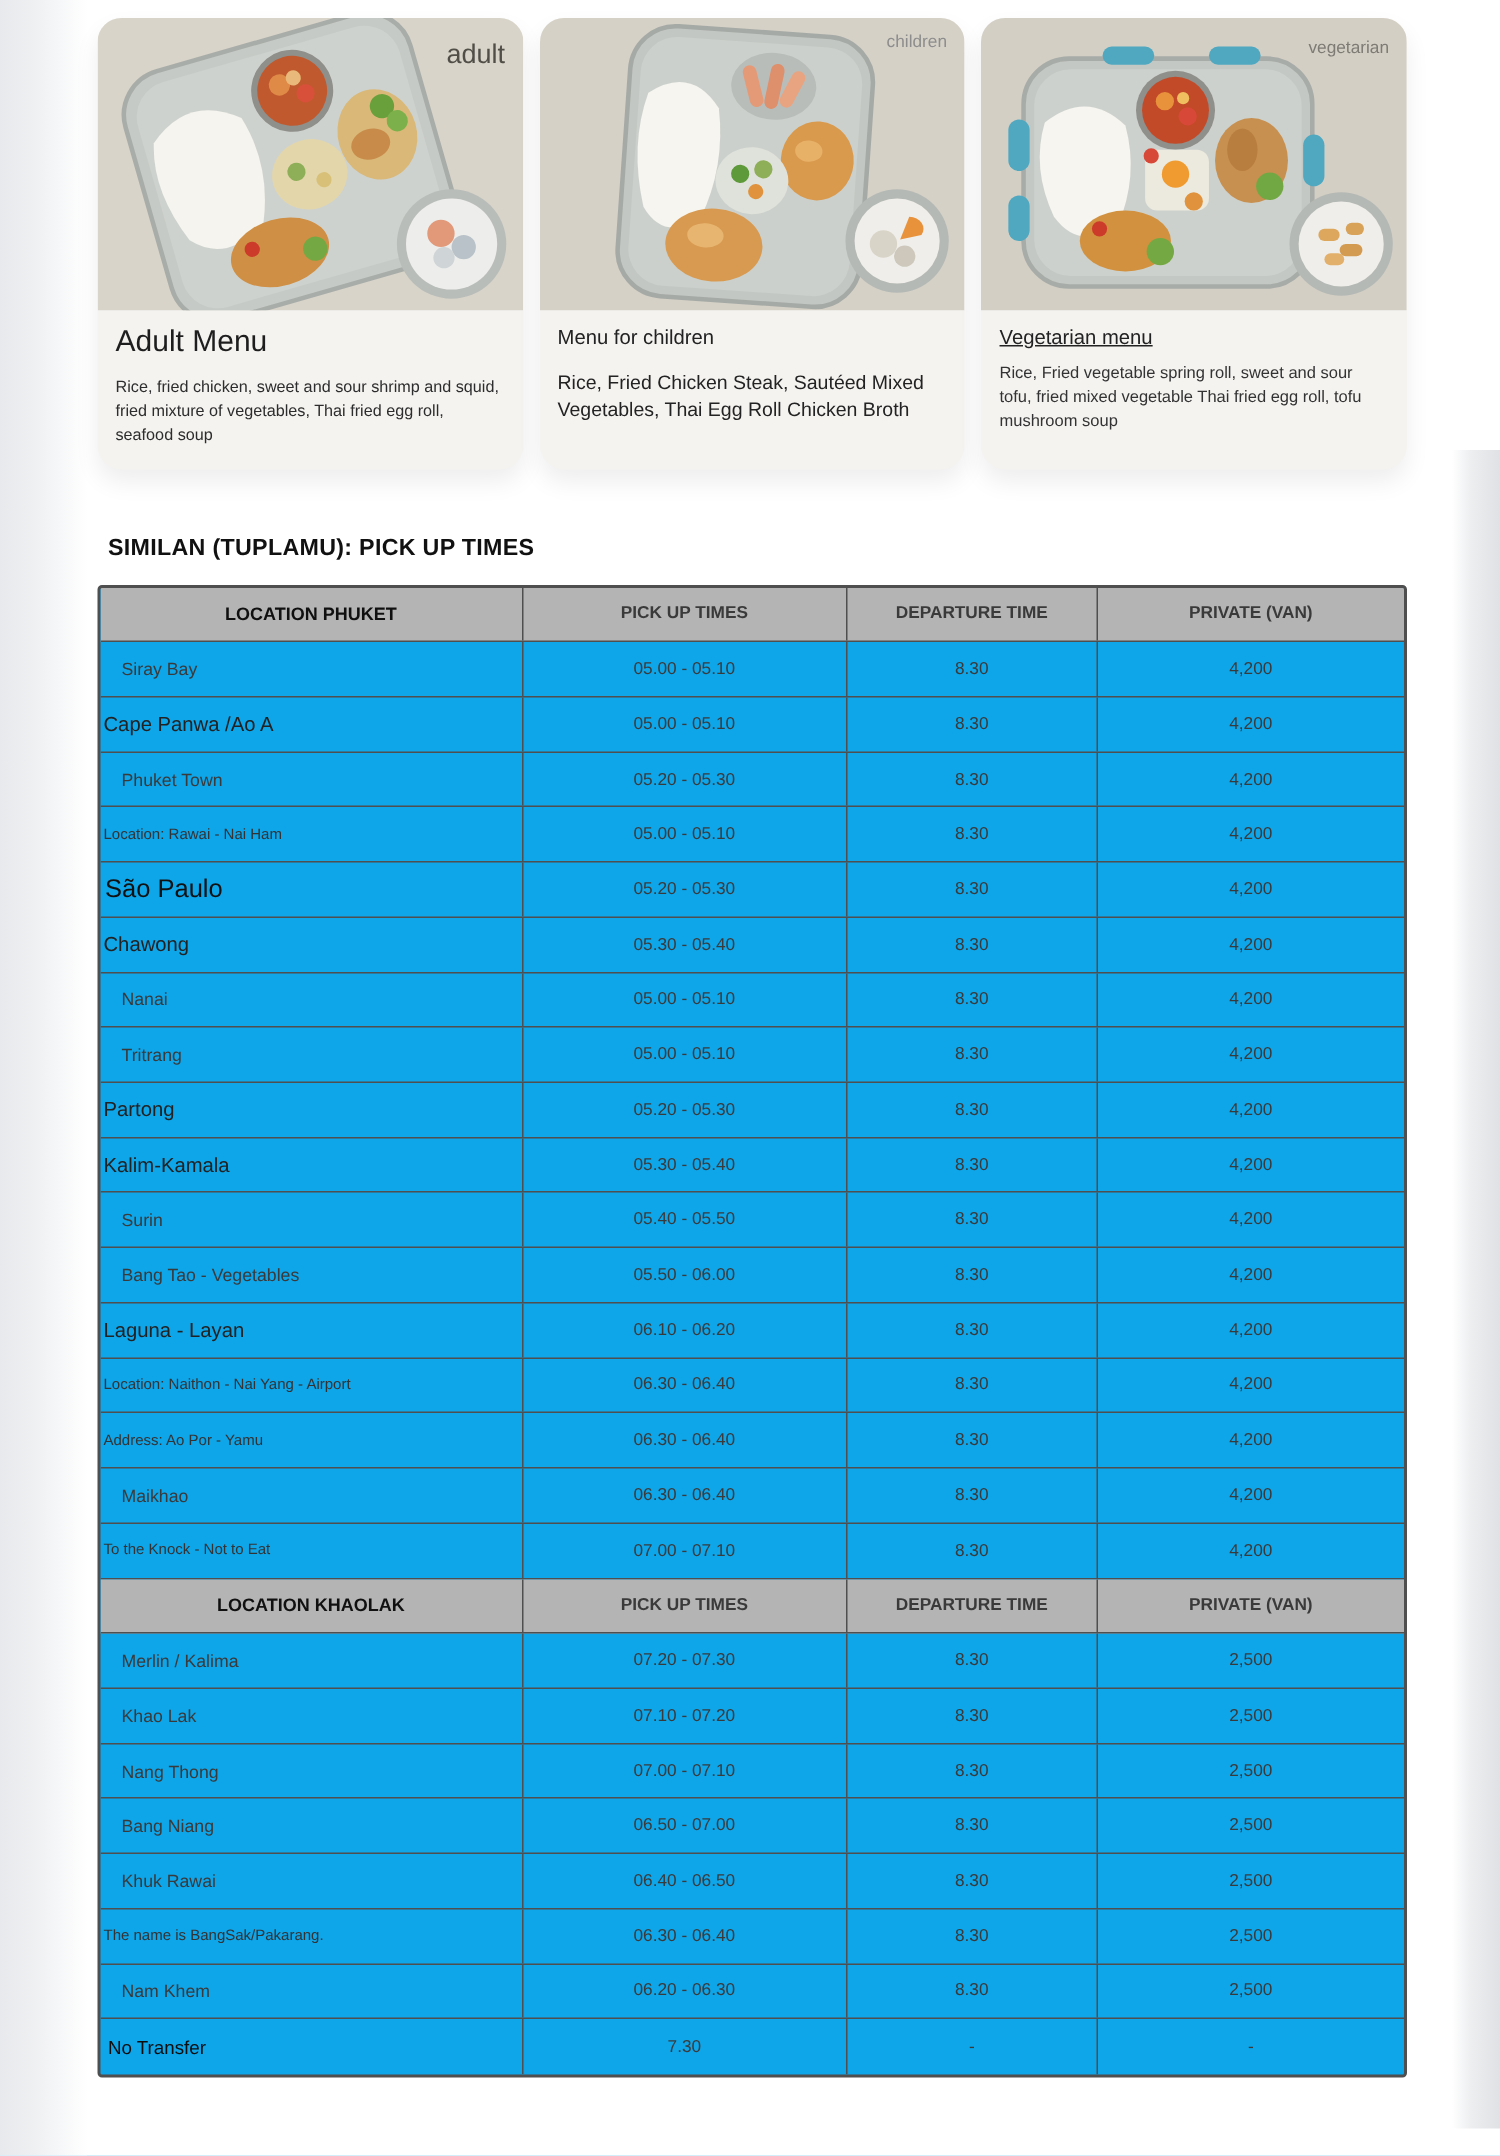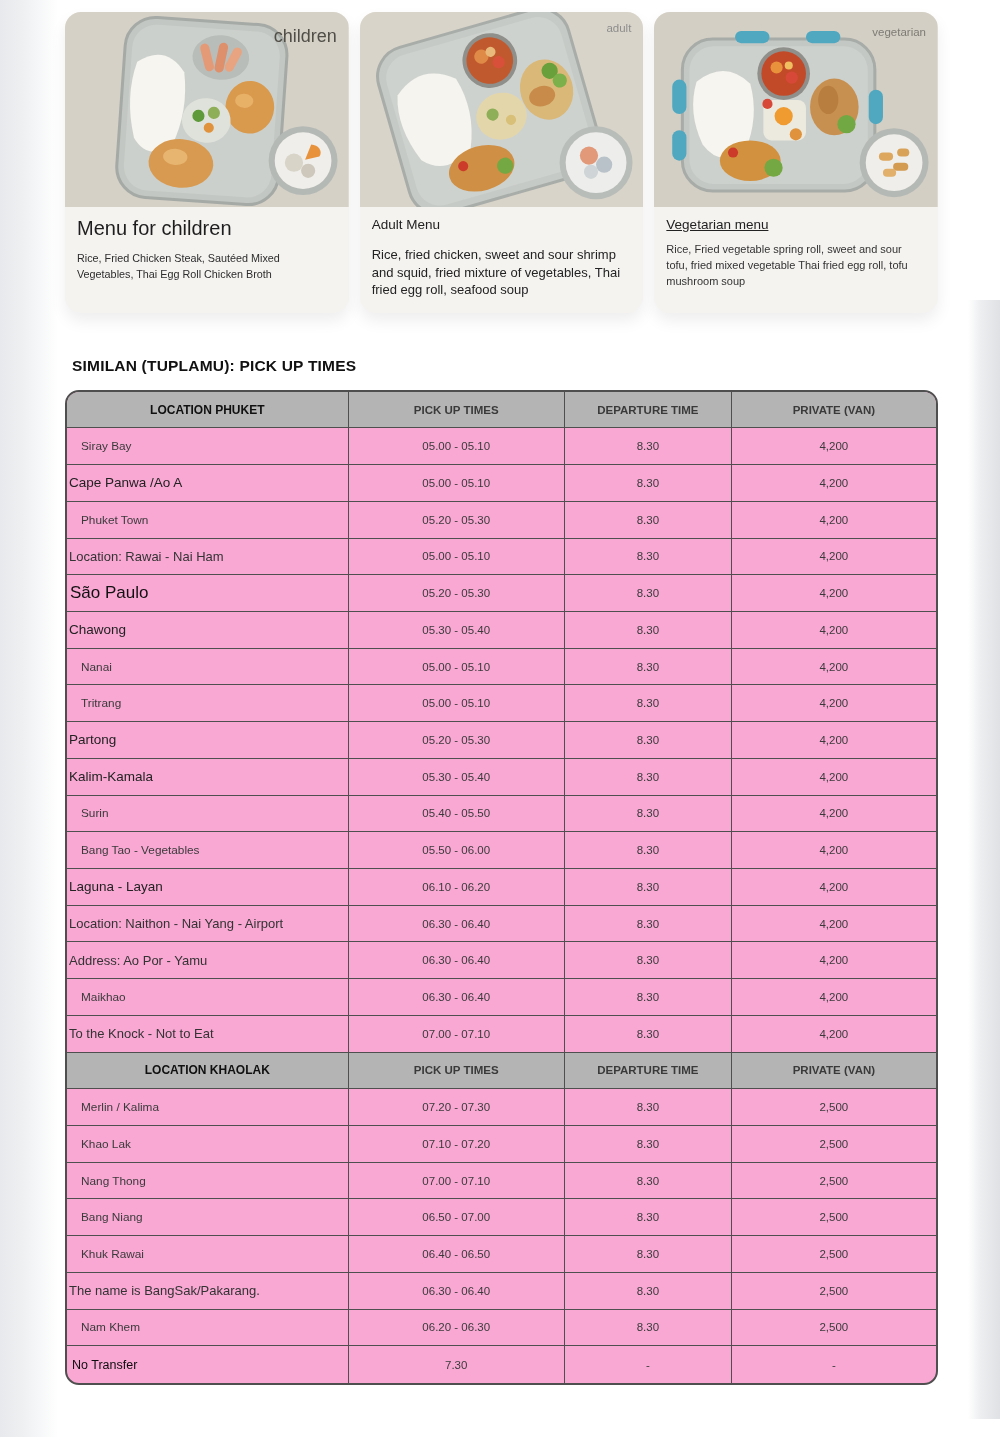--- a/index.html
+++ b/index.html
@@ -27,81 +27,46 @@
   .card-body { padding:10px 14px 14px 12px; }
   .menu-card:nth-child(1) .card-title { font-size:20px; font-weight:500; color:#1e1e1e; margin-bottom:10px; }
   .menu-card:nth-child(2) .card-title { font-size:13.5px; color:#222; margin-bottom:14px; }
   .menu-card:nth-child(3) .card-title { font-size:13.5px; color:#222; margin-bottom:10px;text-decoration:underline; }
   .menu-card:nth-child(1) .card-desc { font-size:10.8px; color:#2d2d2d; line-height:1.5; }
   .menu-card:nth-child(2) .card-desc { font-size:13px; color:#232323; line-height:1.35; }
   .menu-card:nth-child(3) .card-desc { font-size:11px; color:#333; line-height:1.45; }
 
   
   .table-title { margin:44px 0 15px 7px; font-size:15.5px; font-weight:bold; color:#111; letter-spacing:.2px; }
-  .pickup-table { border:2px solid #4f4f4f; border-radius:14px; overflow:hidden; background:#f9a8d4; }
+  .pickup-table { border:2px solid #4f4f4f; border-radius:3px; overflow:hidden; background:#0ea5e9; }
   .t-row { display:grid; grid-template-columns:32.4% 24.9% 19.2% 23.5%; height:36.72px; }
   .t-row:not(:last-child) { border-bottom:1.6px solid #4f4f4f; }
   .t-cell { display:flex; align-items:center; justify-content:center; overflow:hidden; }
   .t-cell:not(:last-child) { border-right:1.6px solid #4f4f4f; }
   .t-cell.c0 { justify-content:flex-start; }
   .t-head { background:#b4b4b4; }
   .t-head .t-cell { justify-content:center; font-weight:bold; font-size:12px; color:#101010; }
   .t-cell.c1, .t-cell.c2 { font-size:11.5px; color:#3a3a3a; }
   .t-cell.c3 { font-size:11.5px; color:#3a3a3a; }
   .v-normal .c0 { font-size:11.8px; color:#3a3a3a; padding-left:14px; }
   .v-medium .c0 { font-size:13.5px; color:#222; padding-left:2px; }
   .v-large  .c0 { font-size:17px;   color:#111; padding-left:3px; }
-  .v-small  .c0 { font-size:13px;  color:#333; padding-left:2px; }
+  .v-small  .c0 { font-size:10px;  color:#333; padding-left:2px; }
   .v-bold   .c0 { font-size:12.5px; color:#0d0d0d; font-weight:normal; padding-left:5px; }
 </style>
 </head>
 <body>
 
 <div class="page">
   <div class="edge-left"></div>
   <div class="edge-right"></div>
 
   <div class="content">
 
     <div class="cards">
-
-      <div class="menu-card">
-        <span class="card-photo">
-          <svg viewBox="0 0 280 195" preserveAspectRatio="xMidYMid slice">
-            <rect width="280" height="195" fill="#d5d1c7"></rect>
-            <g transform="rotate(4 135 100)">
-              <rect x="55" y="10" width="160" height="178" rx="30" fill="#c3c7c3" stroke="#a6aaa6" stroke-width="3"></rect>
-              <rect x="62" y="17" width="146" height="164" rx="24" fill="#ccd0cc"></rect>
-              <path d="M68 55 Q95 35 115 62 Q122 100 108 135 Q85 152 70 130 Q58 90 68 55Z" fill="#f6f5f0"></path>
-              <ellipse cx="150" cy="45" rx="28" ry="22" fill="#b9bdb9"></ellipse>
-              <rect x="132" y="32" width="9" height="28" rx="4.5" fill="#e59a77" transform="rotate(-18 136 46)"></rect>
-              <rect x="146" y="30" width="9" height="30" rx="4.5" fill="#de8f6b" transform="rotate(8 150 45)"></rect>
-              <rect x="158" y="33" width="9" height="26" rx="4.5" fill="#e8a480" transform="rotate(24 162 46)"></rect>
-              <ellipse cx="182" cy="92" rx="24" ry="26" fill="#d99a4e"></ellipse>
-              <ellipse cx="176" cy="86" rx="9" ry="7" fill="#e8b168"></ellipse>
-              <ellipse cx="140" cy="108" rx="24" ry="22" fill="#dfe2da"></ellipse>
-              <circle cx="132" cy="104" r="6" fill="#5f9a3a"></circle>
-              <circle cx="147" cy="100" r="6" fill="#8fae58"></circle>
-              <circle cx="143" cy="115" r="5" fill="#e0923c"></circle>
-              <ellipse cx="118" cy="152" rx="32" ry="24" fill="#d89a50"></ellipse>
-              <ellipse cx="112" cy="146" rx="12" ry="8" fill="#e7b570"></ellipse>
-            </g>
-            <circle cx="235" cy="148" r="34" fill="#b5b9b5"></circle>
-            <circle cx="235" cy="148" r="28" fill="#efeeea"></circle>
-            <path d="M243 132 a10 8 0 0 1 8 12 l-14 3z" fill="#e8923c"></path>
-            <circle cx="226" cy="150" r="9" fill="#d9d4c8"></circle>
-            <circle cx="240" cy="158" r="7" fill="#cdc8bb"></circle>
-          </svg>
-        </span>
-        <span class="card-label">children</span>
-        <div class="card-body">
-          <div class="card-title">Menu for children</div>
-          <div class="card-desc">Rice, Fried Chicken Steak, Sautéed Mixed Vegetables, Thai Egg Roll Chicken Broth</div>
-        </div>
-      </div>
 
       <div class="menu-card">
         <span class="card-photo">
           <svg viewBox="0 0 280 195" preserveAspectRatio="xMidYMid slice">
             <rect width="280" height="195" fill="#d8d4c9"></rect>
             <g transform="rotate(-16 125 100)">
               <rect x="30" y="15" width="195" height="170" rx="30" fill="#c6cac6" stroke="#a9ada9" stroke-width="3"></rect>
               <rect x="38" y="23" width="179" height="154" rx="24" fill="#ced2ce"></rect>
               <path d="M45 60 Q75 35 105 60 Q115 95 100 130 Q70 150 50 128 Q35 90 45 60Z" fill="#f5f4ef"></path>
               <circle cx="142" cy="52" r="27" fill="#8f8f8b"></circle>
@@ -124,20 +89,55 @@
             <circle cx="233" cy="150" r="30" fill="#edeeec"></circle>
             <circle cx="226" cy="143" r="9" fill="#e2997a"></circle>
             <circle cx="241" cy="152" r="8" fill="#b9c2c8"></circle>
             <circle cx="228" cy="159" r="7" fill="#cfd4d6"></circle>
           </svg>
         </span>
         <span class="card-label">adult</span>
         <div class="card-body">
           <div class="card-title">Adult Menu</div>
           <div class="card-desc">Rice, fried chicken, sweet and sour shrimp and squid, fried mixture of vegetables, Thai fried egg roll, seafood soup</div>
+        </div>
+      </div>
+
+      <div class="menu-card">
+        <span class="card-photo">
+          <svg viewBox="0 0 280 195" preserveAspectRatio="xMidYMid slice">
+            <rect width="280" height="195" fill="#d5d1c7"></rect>
+            <g transform="rotate(4 135 100)">
+              <rect x="55" y="10" width="160" height="178" rx="30" fill="#c3c7c3" stroke="#a6aaa6" stroke-width="3"></rect>
+              <rect x="62" y="17" width="146" height="164" rx="24" fill="#ccd0cc"></rect>
+              <path d="M68 55 Q95 35 115 62 Q122 100 108 135 Q85 152 70 130 Q58 90 68 55Z" fill="#f6f5f0"></path>
+              <ellipse cx="150" cy="45" rx="28" ry="22" fill="#b9bdb9"></ellipse>
+              <rect x="132" y="32" width="9" height="28" rx="4.5" fill="#e59a77" transform="rotate(-18 136 46)"></rect>
+              <rect x="146" y="30" width="9" height="30" rx="4.5" fill="#de8f6b" transform="rotate(8 150 45)"></rect>
+              <rect x="158" y="33" width="9" height="26" rx="4.5" fill="#e8a480" transform="rotate(24 162 46)"></rect>
+              <ellipse cx="182" cy="92" rx="24" ry="26" fill="#d99a4e"></ellipse>
+              <ellipse cx="176" cy="86" rx="9" ry="7" fill="#e8b168"></ellipse>
+              <ellipse cx="140" cy="108" rx="24" ry="22" fill="#dfe2da"></ellipse>
+              <circle cx="132" cy="104" r="6" fill="#5f9a3a"></circle>
+              <circle cx="147" cy="100" r="6" fill="#8fae58"></circle>
+              <circle cx="143" cy="115" r="5" fill="#e0923c"></circle>
+              <ellipse cx="118" cy="152" rx="32" ry="24" fill="#d89a50"></ellipse>
+              <ellipse cx="112" cy="146" rx="12" ry="8" fill="#e7b570"></ellipse>
+            </g>
+            <circle cx="235" cy="148" r="34" fill="#b5b9b5"></circle>
+            <circle cx="235" cy="148" r="28" fill="#efeeea"></circle>
+            <path d="M243 132 a10 8 0 0 1 8 12 l-14 3z" fill="#e8923c"></path>
+            <circle cx="226" cy="150" r="9" fill="#d9d4c8"></circle>
+            <circle cx="240" cy="158" r="7" fill="#cdc8bb"></circle>
+          </svg>
+        </span>
+        <span class="card-label">children</span>
+        <div class="card-body">
+          <div class="card-title">Menu for children</div>
+          <div class="card-desc">Rice, Fried Chicken Steak, Sautéed Mixed Vegetables, Thai Egg Roll Chicken Broth</div>
         </div>
       </div>
 
       <div class="menu-card">
         <span class="card-photo">
           <svg viewBox="0 0 280 195" preserveAspectRatio="xMidYMid slice">
             <rect width="280" height="195" fill="#d3cfc5"></rect>
             <rect x="28" y="28" width="190" height="150" rx="30" fill="#c4c8c4" stroke="#a8aca8" stroke-width="3"></rect>
             <rect x="35" y="35" width="176" height="136" rx="24" fill="#cdd1cd"></rect>
             <rect x="18" y="68" width="14" height="34" rx="7" fill="#4fa8c0"></rect>

